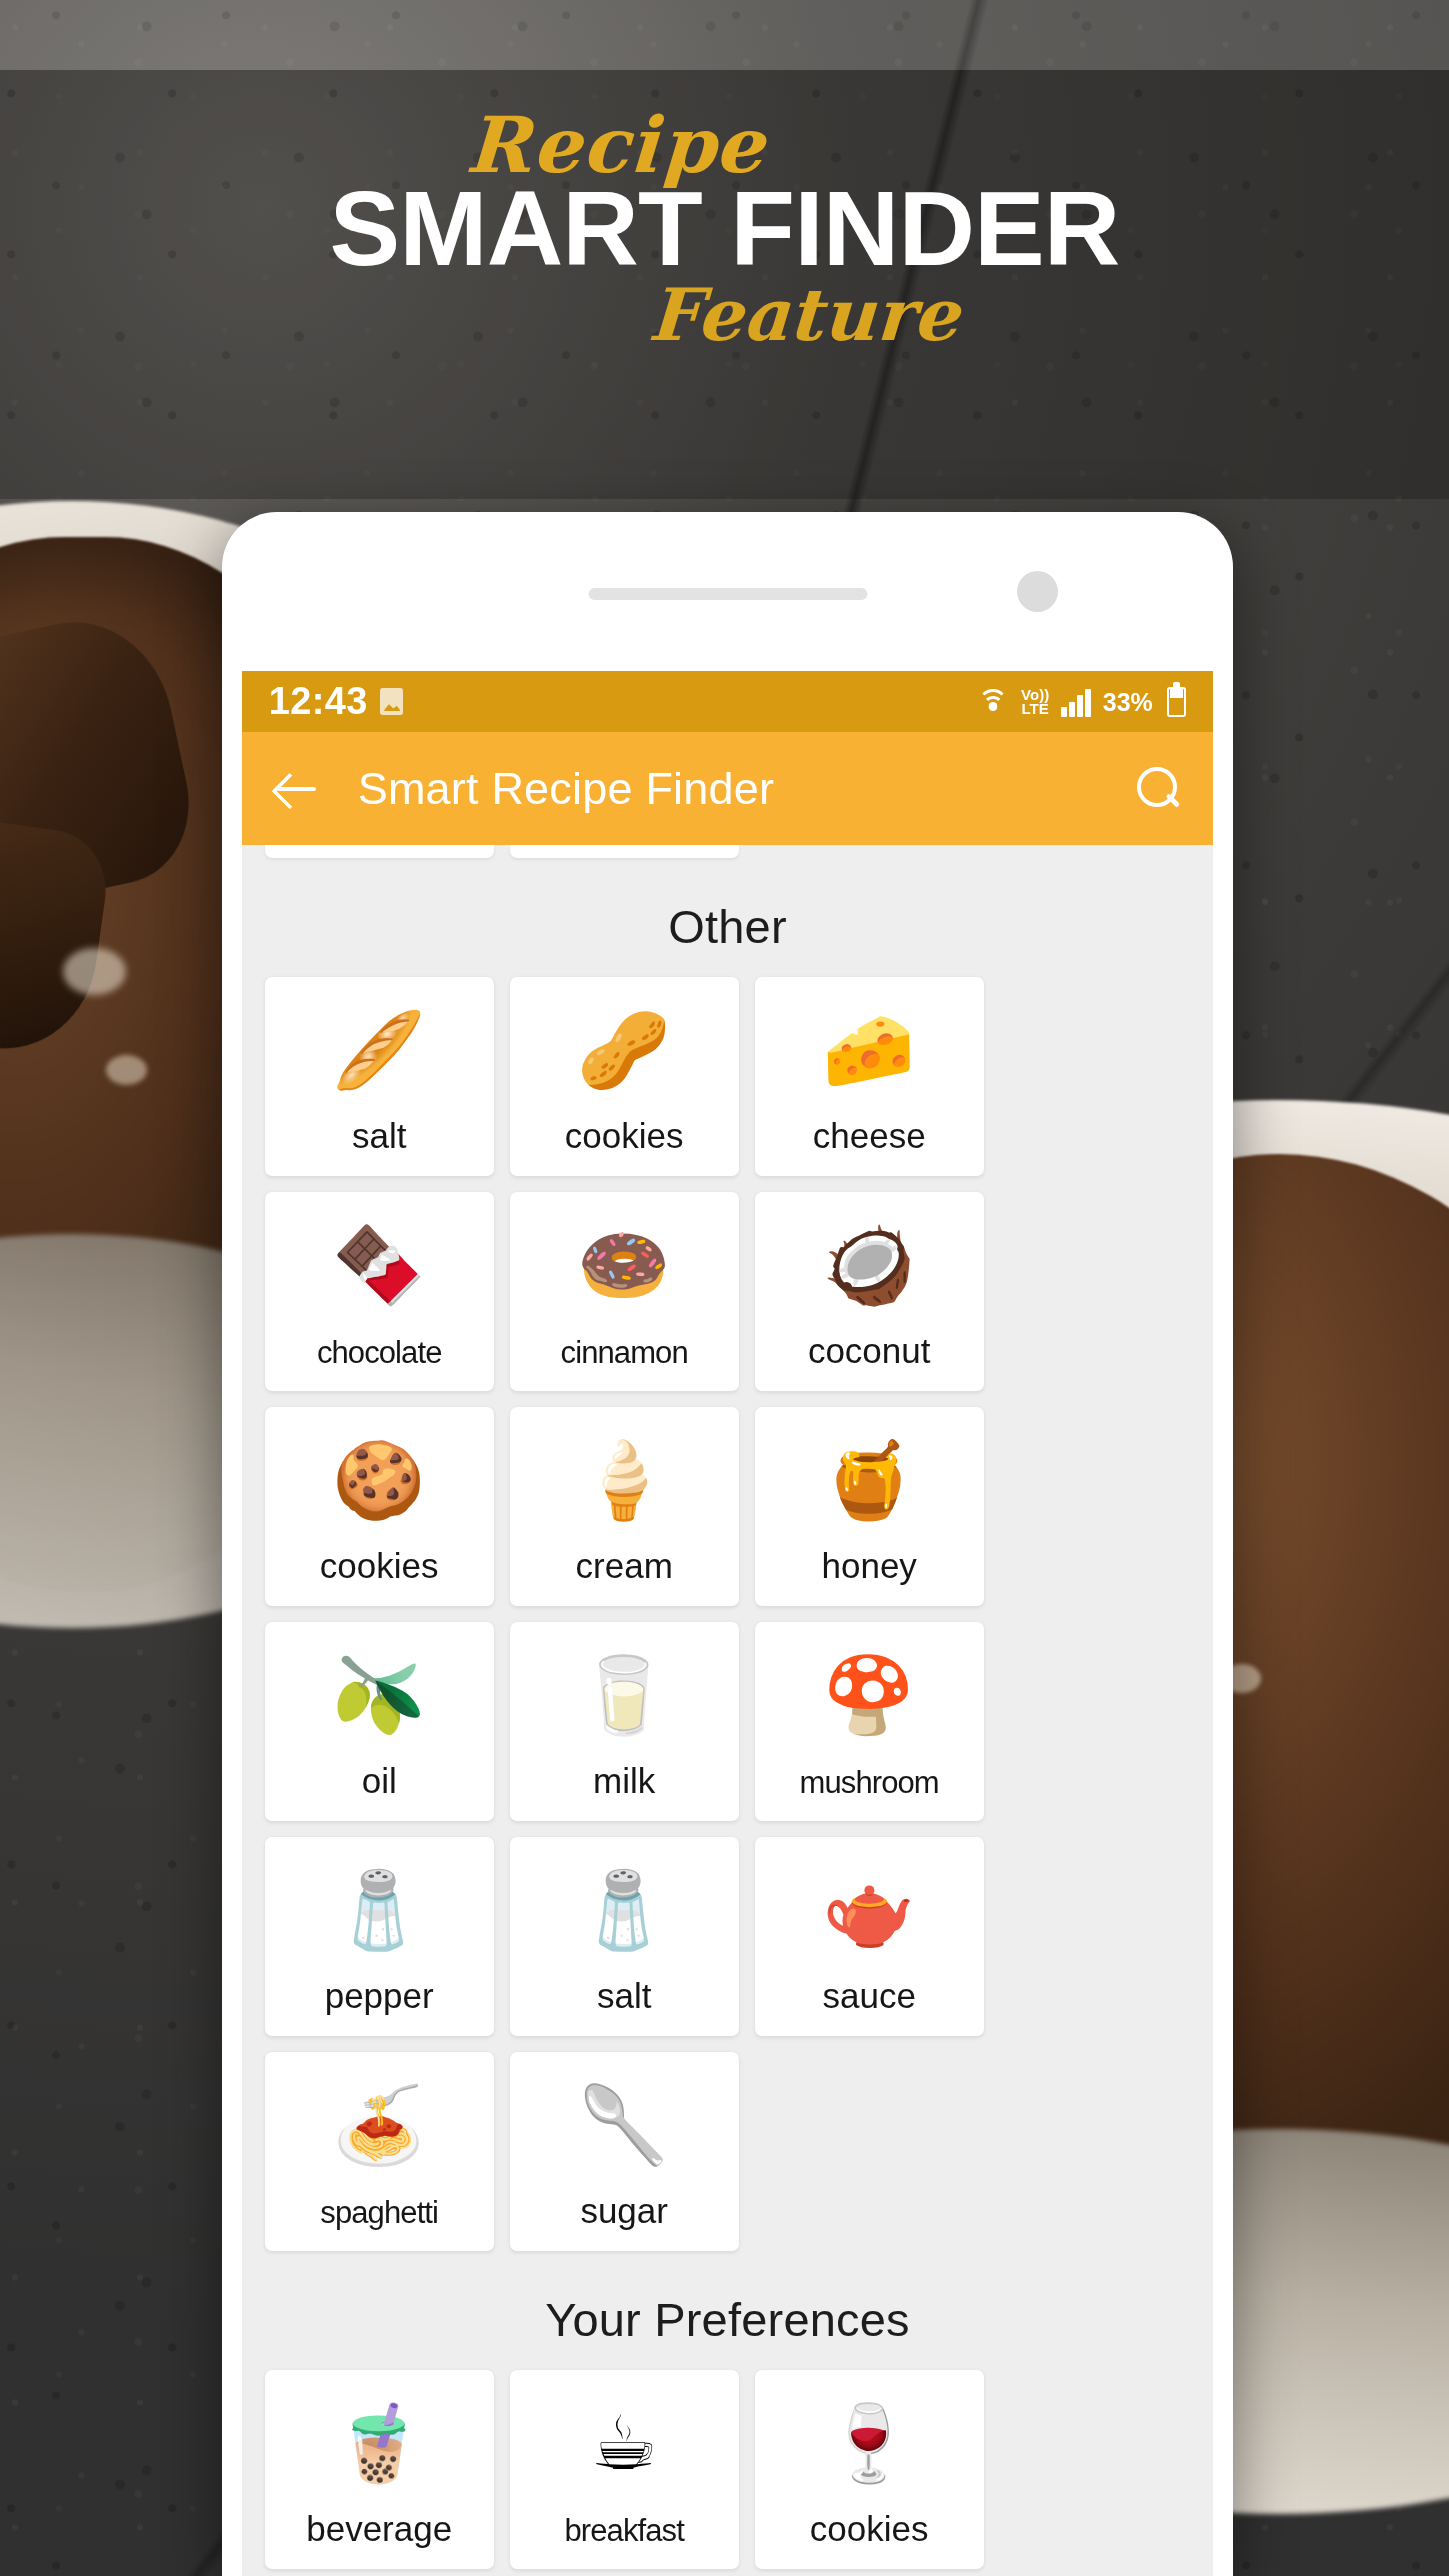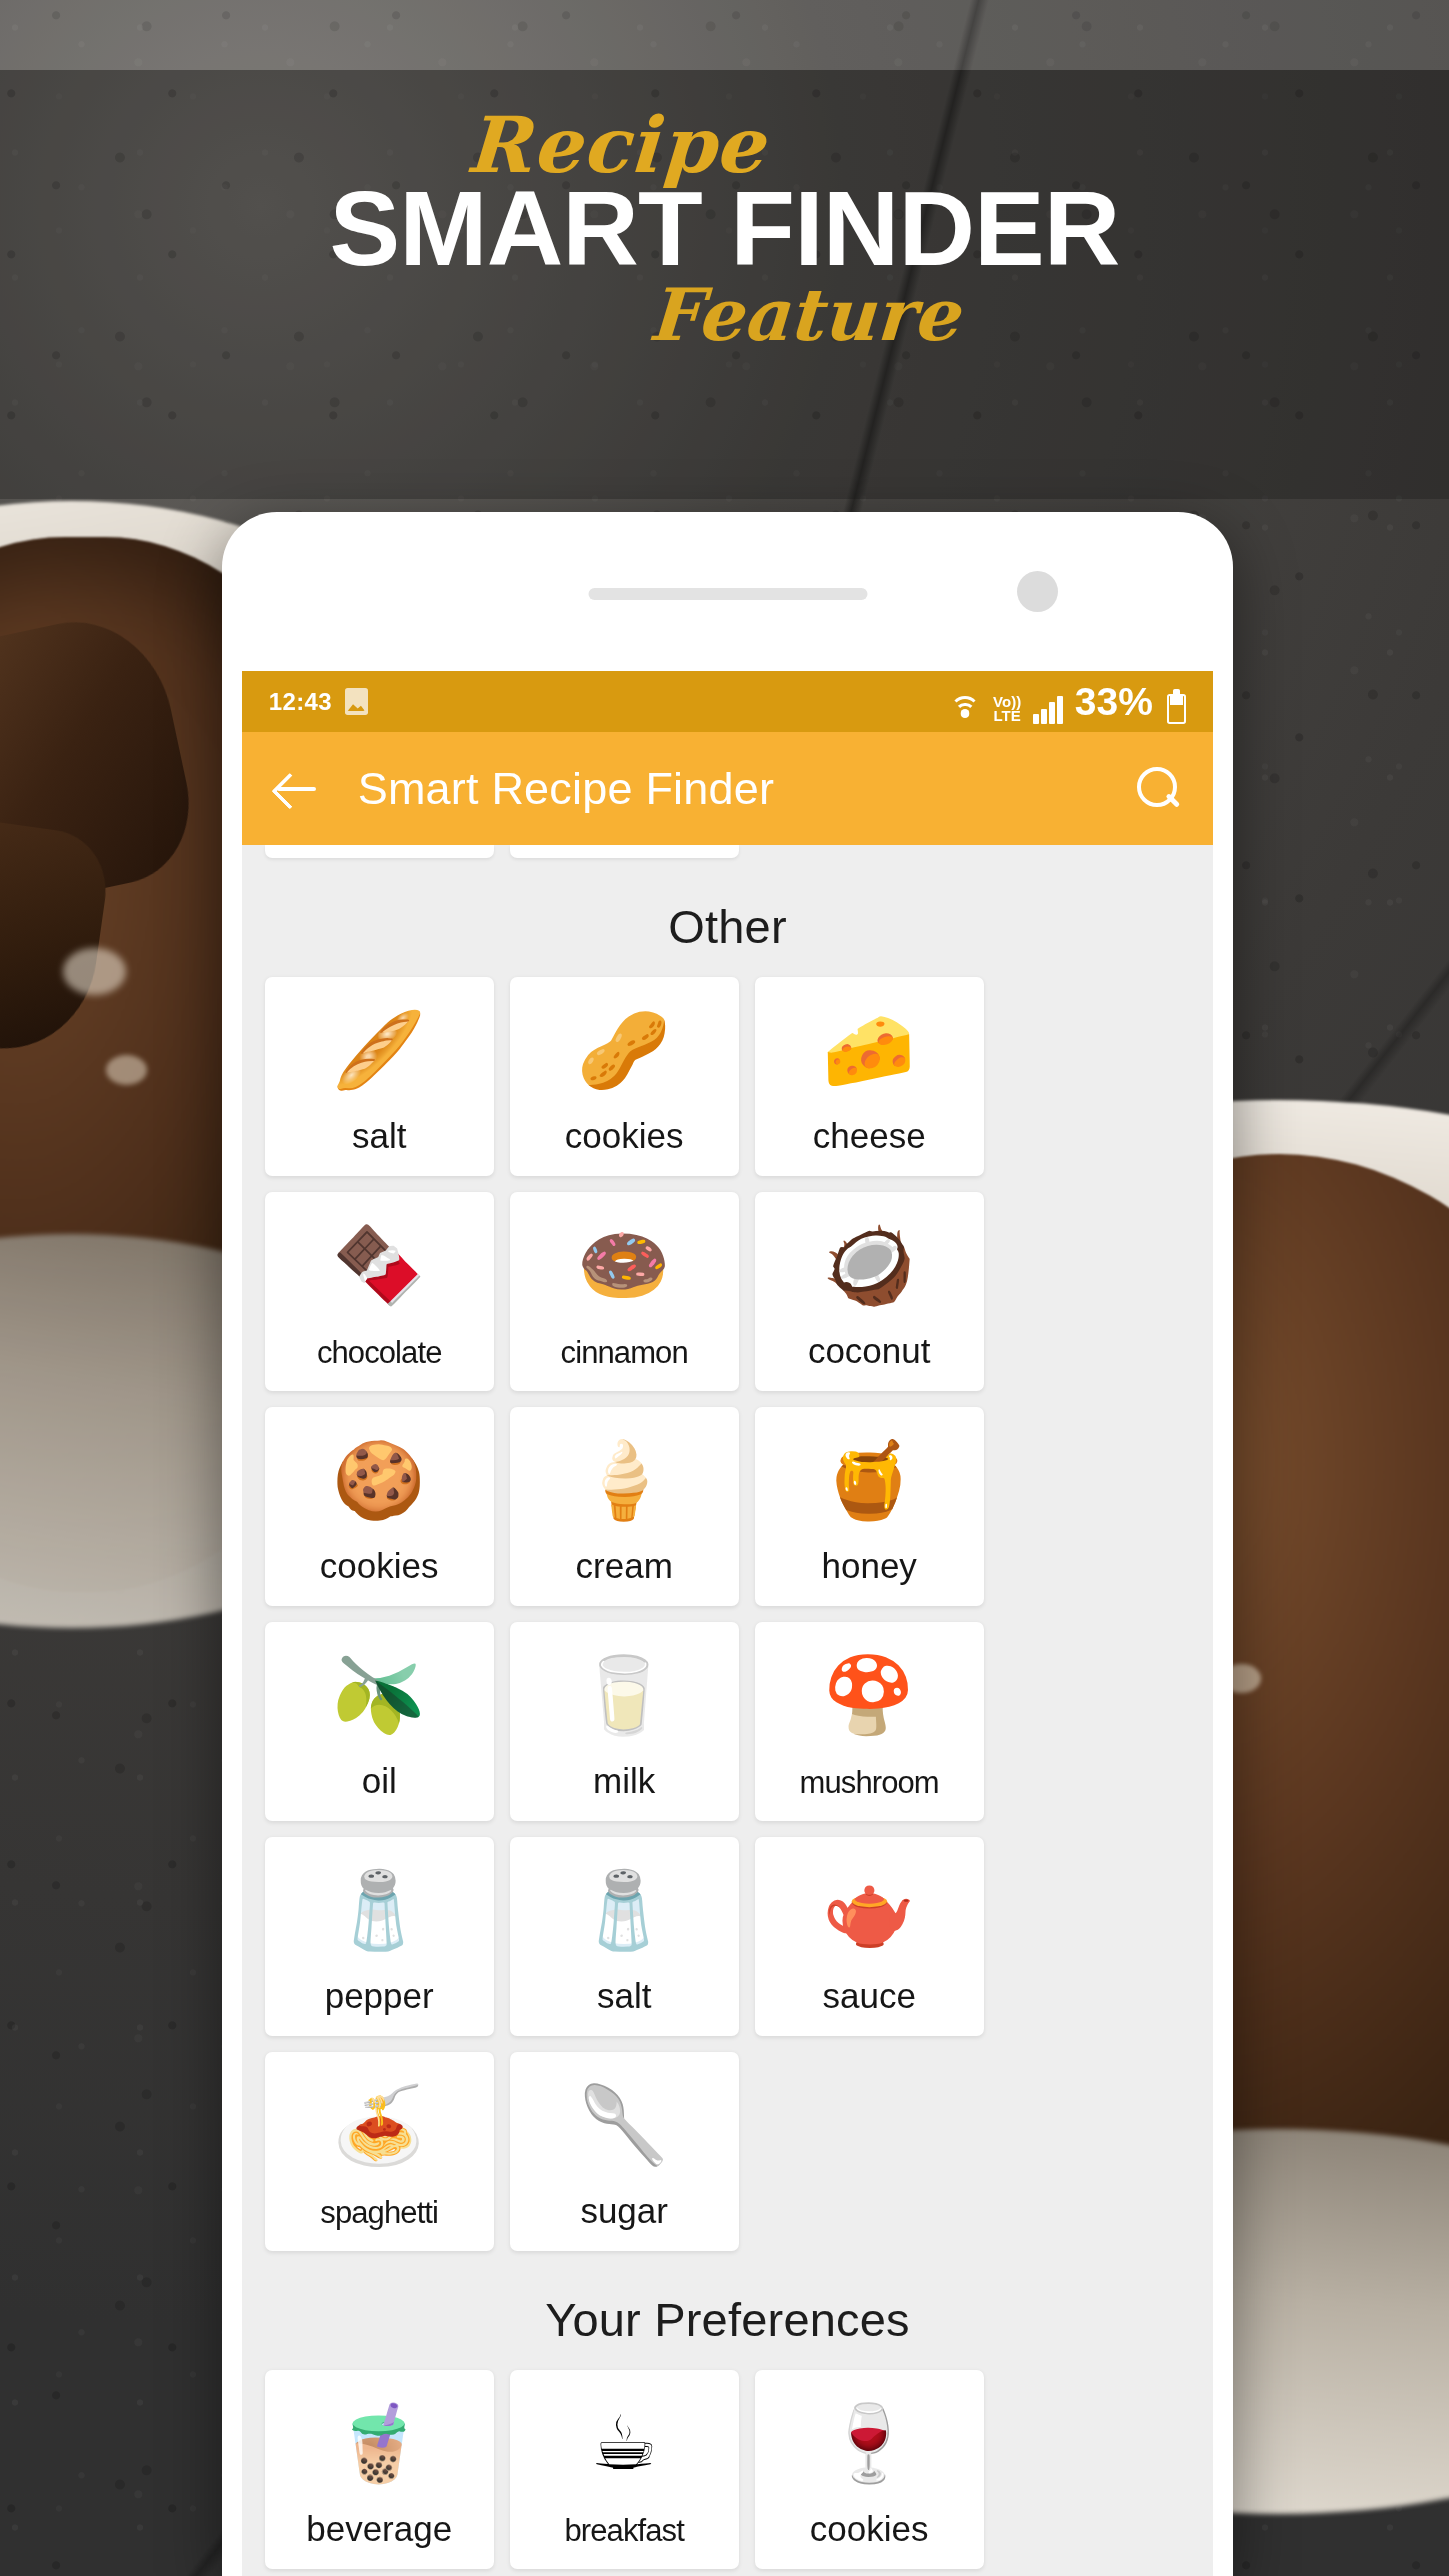--- a/index.html
+++ b/index.html
@@ -186,21 +186,21 @@
     overflow: hidden;
   }
 
   
   .statusbar {
     height: 61px; background: #d89a10;
     display: flex; align-items: center;
     padding: 0 27px;
     color: #fff;
   }
-  .sb-time { font-size: 24px; font-weight: 700; letter-spacing: 0.4px; }
+  .sb-time { font-size: 38px; font-weight: 700; letter-spacing: 0.4px; }
   .sb-img-icon {
     width: 23px; height: 27px; margin-left: 12.5px;
     background: #f3e2bf; border-radius: 2.7px;
     position: relative; overflow: hidden;
   }
   .sb-img-icon::after {
     content:''; position:absolute; left:2.7px; bottom:3.6px;
     width: 18px; height: 10.7px;
     background: #d89a10; border-radius: 1.8px;
     clip-path: polygon(0 100%, 32% 34%, 58% 72%, 76% 48%, 100% 100%);
@@ -216,21 +216,21 @@
   .sb-wifi i:nth-child(1){ width: 30px; height: 30px; top: 1.8px; }
   .sb-wifi i:nth-child(2){ width: 19.7px; height: 19.7px; top: 8px; }
   .sb-wifi i:nth-child(3){ width: 9px; height: 9px; top: 14.3px; border-bottom-color:#fff; background:#fff; border-radius:50%; }
   .sb-volte { line-height: .95; text-align: center; font-size: 15px; font-weight: 700; }
   .sb-bars { display: flex; align-items: flex-end; gap: 2.7px; height: 29px; }
   .sb-bars span { width: 5.4px; background: #fff; border-radius: 0.9px; }
   .sb-bars span:nth-child(1){ height: 9.8px; }
   .sb-bars span:nth-child(2){ height: 15px; }
   .sb-bars span:nth-child(3){ height: 21.5px; }
   .sb-bars span:nth-child(4){ height: 28px; }
-  .sb-batt-text { font-size: 39px; font-weight: 700; }
+  .sb-batt-text { font-size: 25px; font-weight: 700; }
   .sb-batt {
     width: 19.7px; height: 30px; border: 2.7px solid #fff; border-radius: 2.7px;
     position: relative; margin-left: 1.8px;
   }
   .sb-batt::before {
     content:''; position:absolute; left:4.5px; top:-6.3px; width:7.2px; height:4.5px;
     background:#fff; border-radius:1.8px 1.8px 0 0;
   }
   .sb-batt::after {
     content:''; position:absolute; left:0.9px; right:0.9px; top:0.9px; height: 33%;

